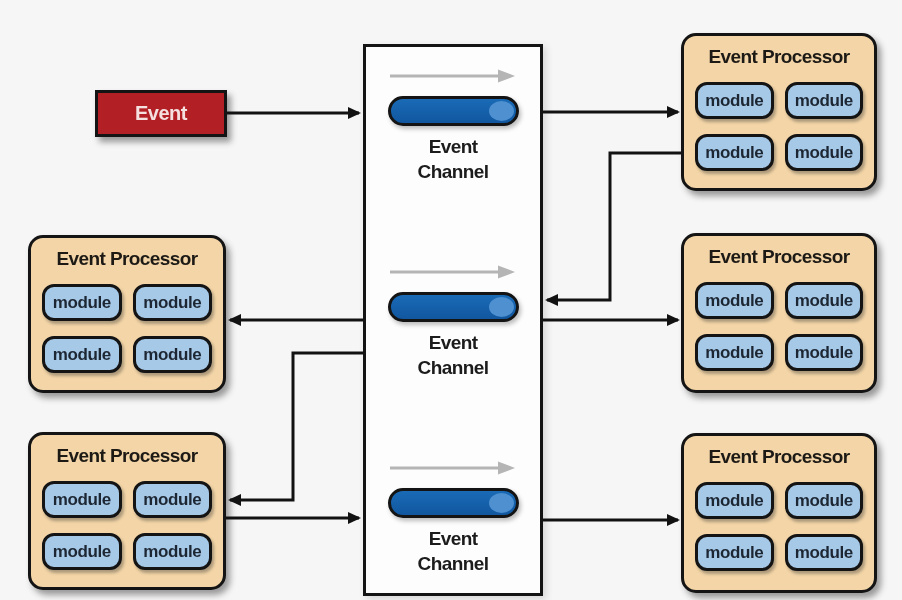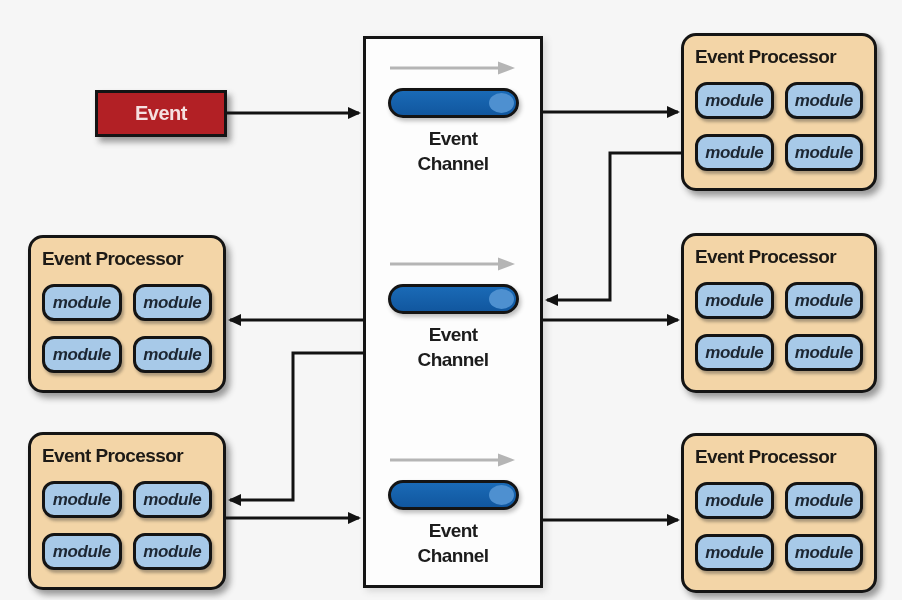--- a/index.html
+++ b/index.html
@@ -20,21 +20,21 @@
     background:#b22025;
     border:3px solid #141414;border-radius:0;
     box-shadow:4px 5px 6px rgba(40,40,40,.45);
     display:flex;align-items:center;justify-content:center;
     box-sizing:border-box;
     color:#f5e0e0;font-size:20px;font-weight:700;letter-spacing:-.5px;
   }
 
   
   .channel-box{
-    position:absolute;left:363px;top:36px;width:180px;height:552px;
+    position:absolute;left:363px;top:44px;width:180px;height:552px;
     background:#fdfdfd;
     border:3px solid #141414;
     box-sizing:border-box;
     box-shadow:3px 3px 7px rgba(70,70,70,.18);
   }
   .channel-group{
     position:absolute;left:0;right:0;
     display:flex;flex-direction:column;align-items:center;
   }
   .channel-group.g1{top:21px;}
@@ -70,25 +70,25 @@
     box-sizing:border-box;
     padding:9px 11px 11px;
     display:flex;flex-direction:column;
   }
   .pos-tr{left:681px;top:33px;width:196px;height:158px;}
   .pos-ml{left:28px;top:235px;width:198px;height:158px;}
   .pos-mr{left:681px;top:233px;width:196px;height:160px;}
   .pos-bl{left:28px;top:432px;width:198px;height:158px;}
   .pos-br{left:681px;top:433px;width:196px;height:160px;}
   .proc-title{
-    margin:1px 0 14px;
+    text-align:center;margin:1px 0 14px;
     font-size:19px;font-weight:700;letter-spacing:-.6px;color:#1d1a16;
   }
   .modules{
-    display:grid;grid-template-columns:1fr 1fr;gap:15px 11px;font-style:italic;
+    display:grid;grid-template-columns:1fr 1fr;gap:15px 11px;
   }
   .module{
     height:37px;
     background:#a7c9e8;
     border:3px solid #141414;border-radius:12px;
     box-sizing:border-box;
     box-shadow:2px 3px 3px rgba(40,40,40,.35);
     display:flex;align-items:center;justify-content:center;
     font-size:17px;font-weight:700;letter-spacing:-.4px;color:#1d2733;
   }

